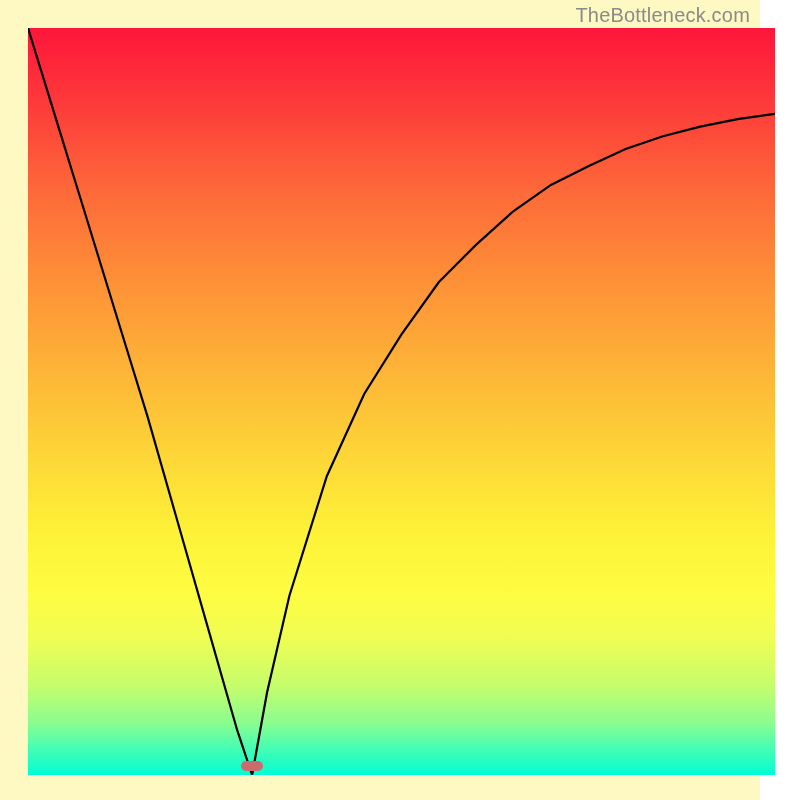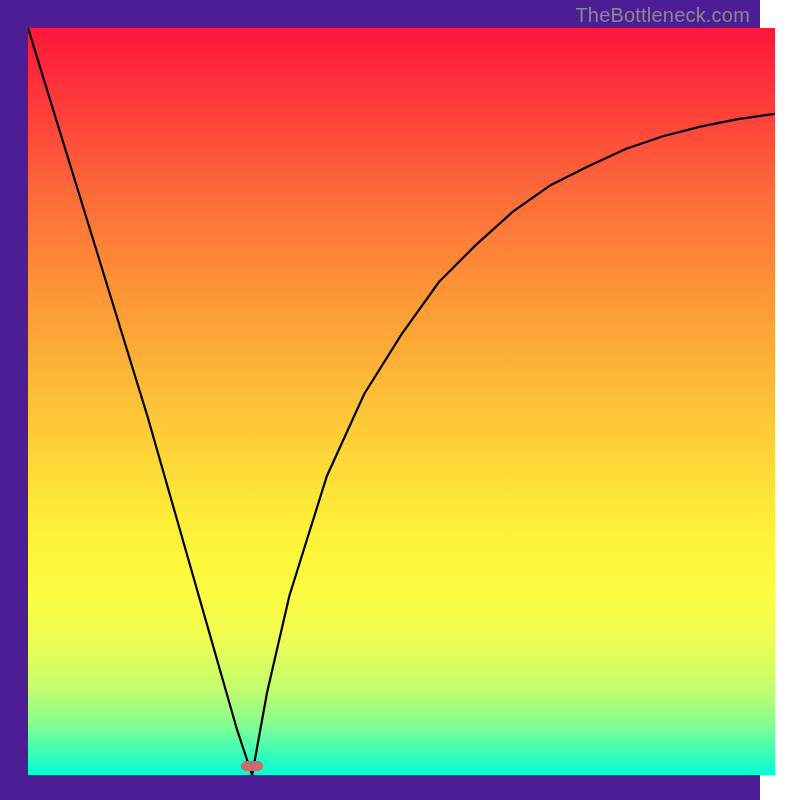--- a/index.html
+++ b/index.html
@@ -7,21 +7,21 @@
     padding: 0;
     width: 800px;
     height: 800px;
     overflow: hidden;
     font-family: Arial, Helvetica, sans-serif;
   }
   .chart-container {
     position: relative;
     width: 760px;
     height: 800px;
-    background: #4c1d95;
+    background: #fef9c3;
   }
   .plot-area {
     position: absolute;
     left: 28px;
     top: 28px;
     width: 747px;
     height: 747px;
     background: linear-gradient(to bottom,
       #fd163b 0%,
       #fd3a3a 10%,

